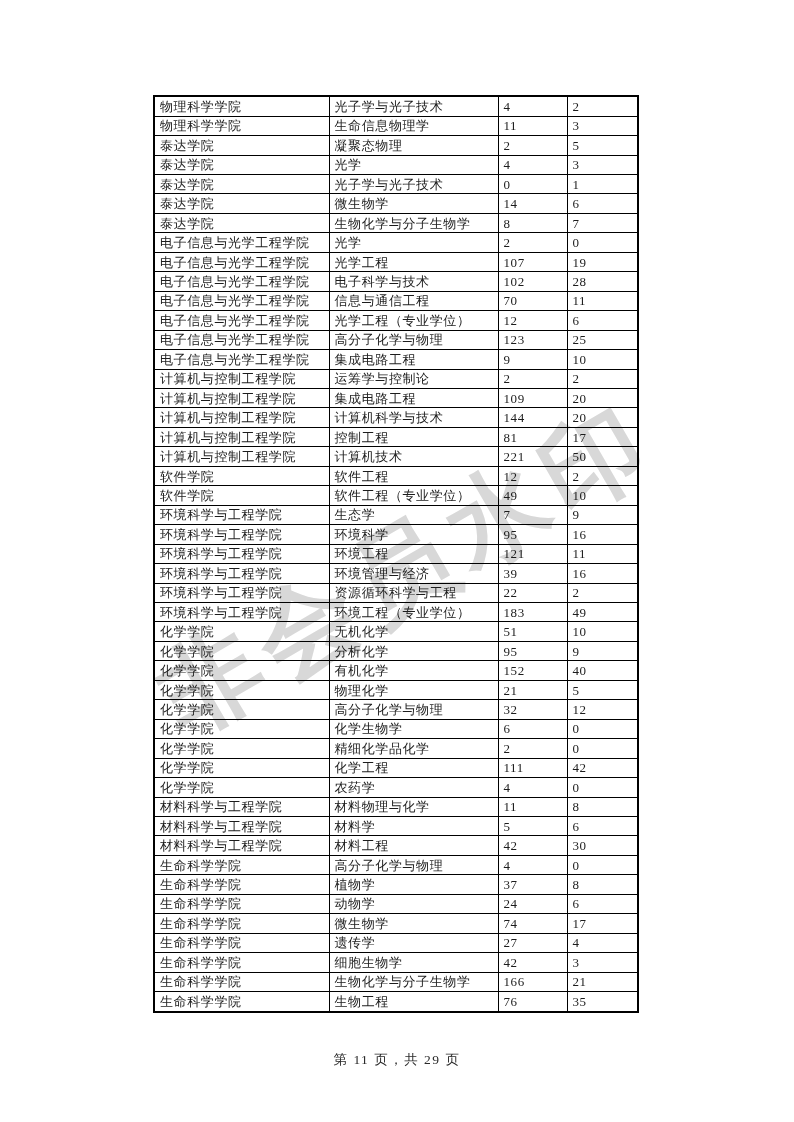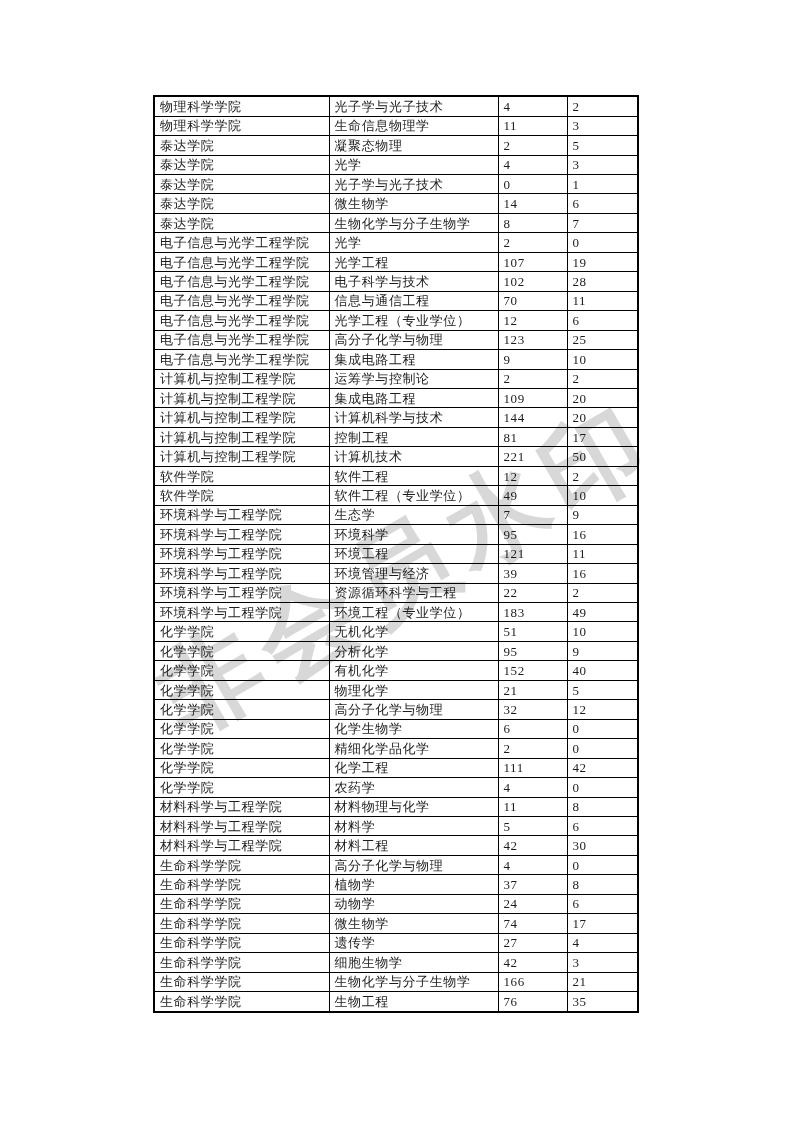--- a/index.html
+++ b/index.html
@@ -354,14 +354,15 @@
         </tr>
         <tr>
           <td>生命科学学院</td>
           <td>生物工程</td>
           <td>76</td>
           <td>35</td>
         </tr>
       </tbody>
   </table>
 
+  <div class="footer">第 11 页，共 29 页</div>
 
 </div>
 
 </body></html>

